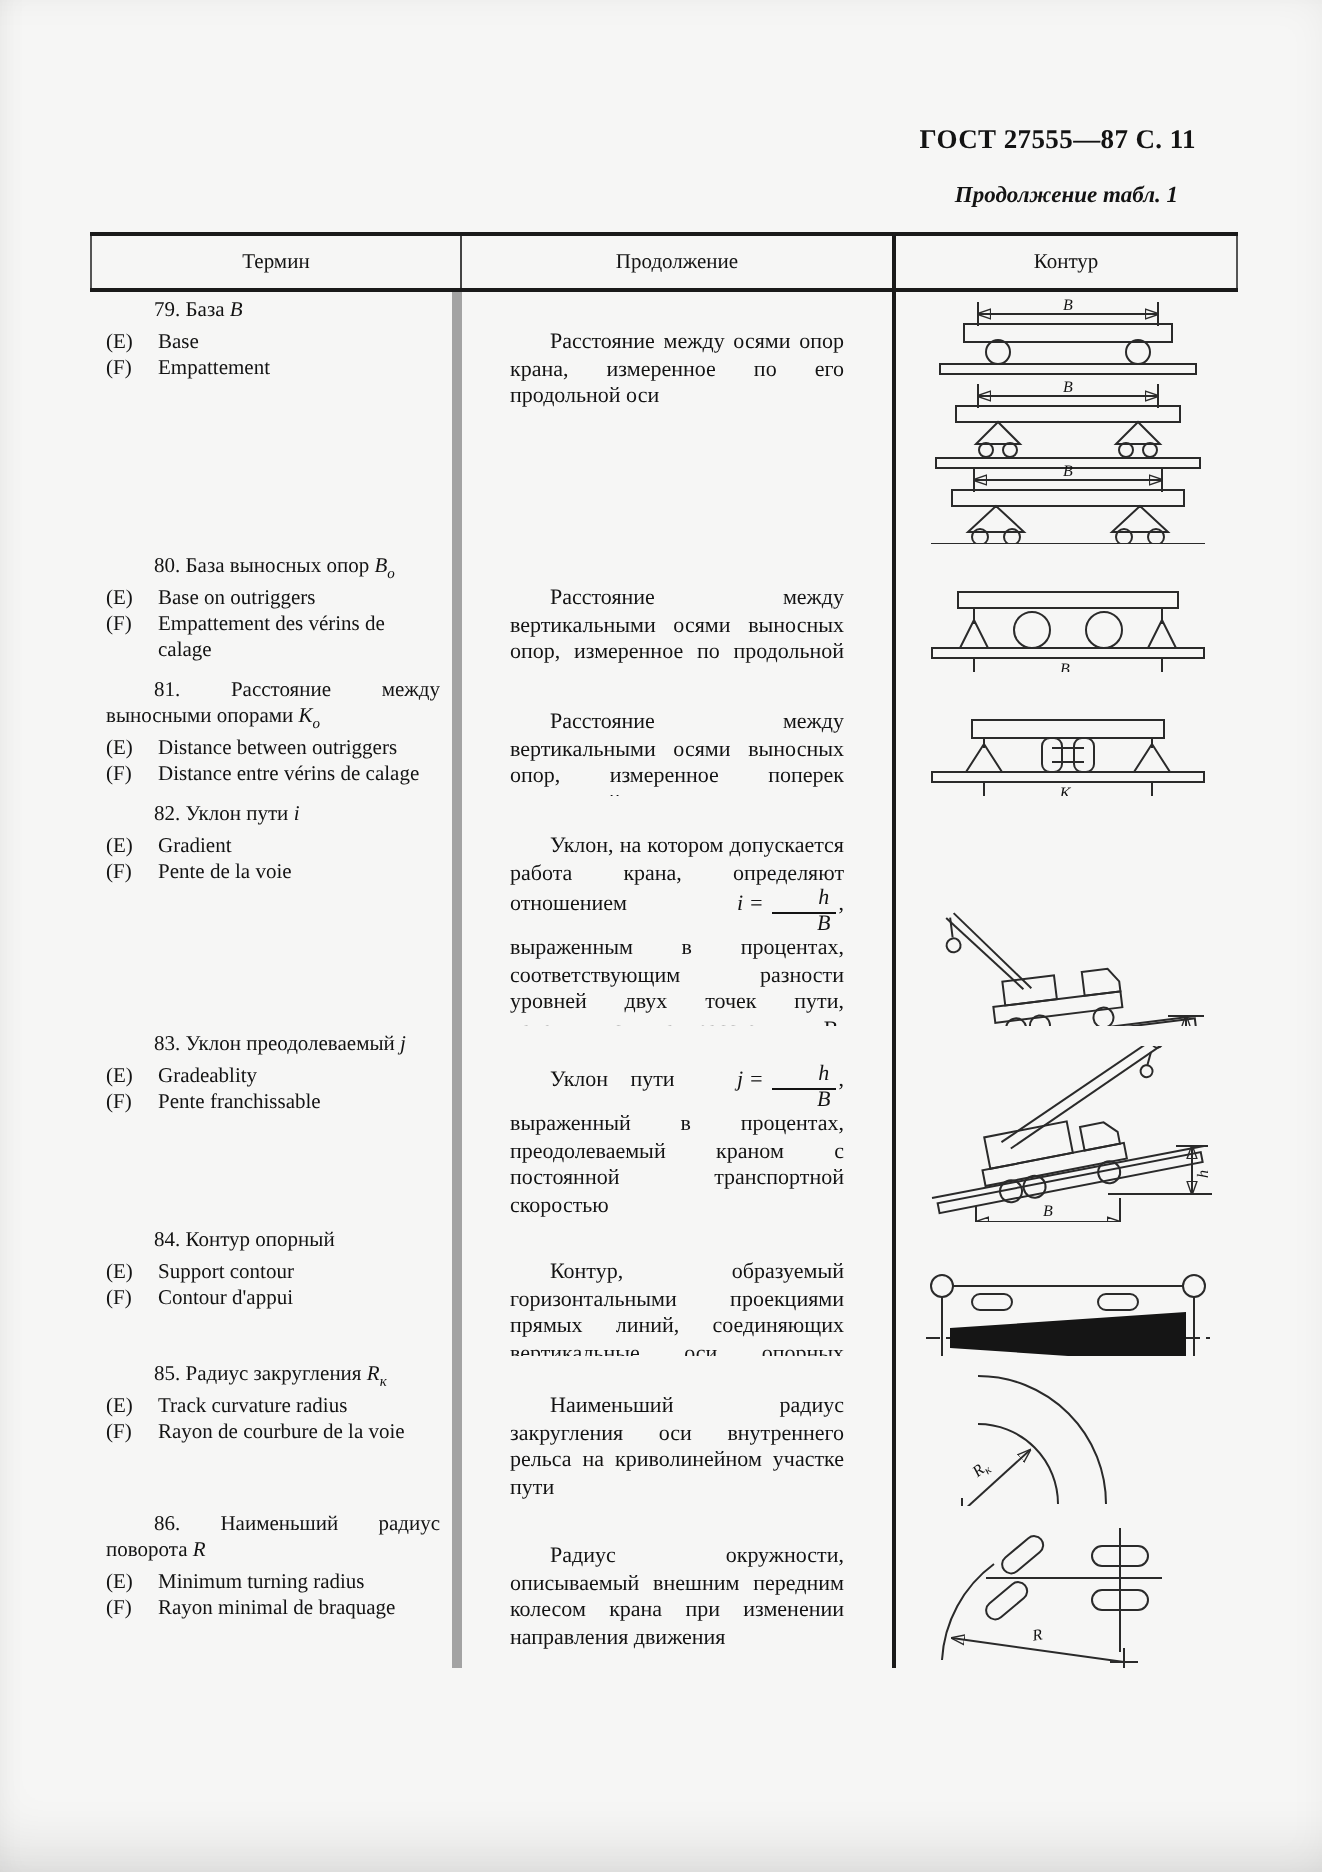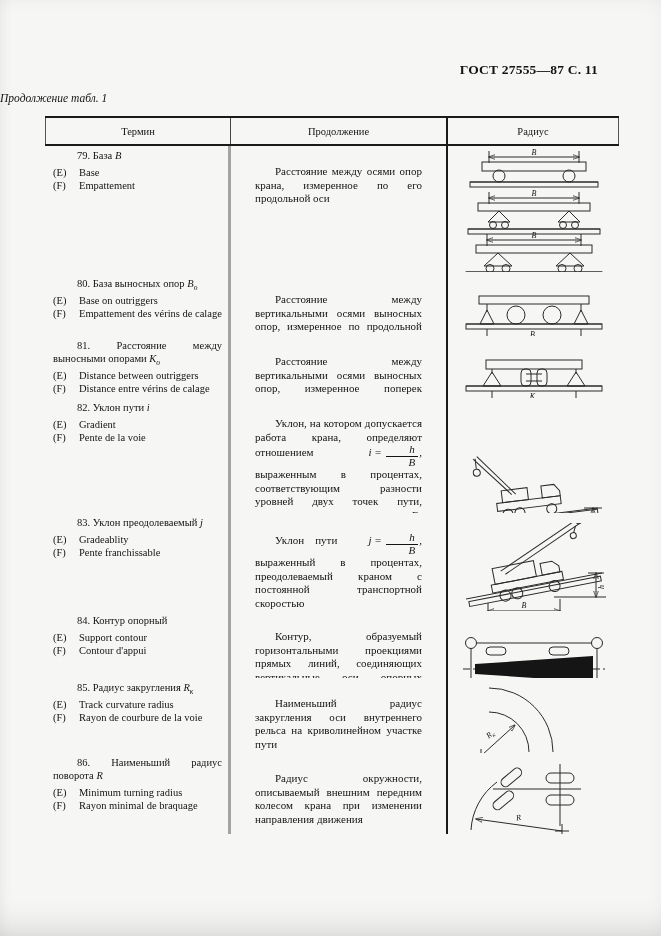--- a/index.html
+++ b/index.html
@@ -1,31 +1,31 @@
 <!DOCTYPE html>
 <html><head>
 <meta charset="utf-8">
 <title>ГОСТ 27555—87 С. 11</title>
 <style>
   html,body{margin:0;padding:0;}
   body{width:661px;height:936px;background:#e9e9e7;font-family:"Liberation Serif","DejaVu Serif",serif;color:#131313;}
   .page{position:relative;width:661px;height:936px;background:#f6f6f5;overflow:hidden;
         box-shadow:inset -20px 0 26px -10px rgba(0,0,0,.10), inset 0 -24px 28px -12px rgba(0,0,0,.09), inset 8px 0 14px -8px rgba(0,0,0,.05);padding-left:20px;}
   .doc-header{position:absolute;top:62px;left:0;right:83px;text-align:right;font-weight:bold;font-size:13.5px;letter-spacing:.2px;}
-  .continuation{position:absolute;top:92px;left:0;right:65px;text-align:left;font-style:italic;font-size:11.5px;}
+  .continuation{position:absolute;top:92px;left:0;right:92px;text-align:right;font-style:italic;font-size:11.5px;font-weight:bold;}
   .gtable{position:absolute;left:45px;top:116px;width:574px;height:714px;}
   .thead{display:grid;grid-template-columns:186px 217px 171px;height:26px;
          border-top:2px solid #1a1a1a;border-bottom:2.5px solid #1a1a1a;}
   .thead .hc{display:flex;align-items:center;justify-content:center;font-size:10.5px;}
   .hc1{border-left:1px solid #555;border-right:1px solid #444;}
   .hc2{border-right:2.5px solid #1a1a1a;}
   .hc3{border-right:1px solid #555;}
   .tbody{display:block;}
   .trow{display:grid;grid-template-columns:186px 217px 171px;overflow:hidden;}
-  .term-cell{border-right:3px solid #a3a3a3;padding:3px 6px 0 8px;font-size:10.5px;line-height:13px;}
+  .term-cell{border-right:5px solid #a3a3a3;padding:3px 6px 0 8px;font-size:10.5px;line-height:13px;}
   .def-cell{border-right:2.5px solid #1a1a1a;padding:3px 8px 0 8px;font-size:11px;line-height:13.5px;text-align:justify;}
   .schem-cell{display:flex;align-items:center;justify-content:center;padding:2px 0;}
   .tline{margin:0;text-indent:24px;text-align:justify;}
   .tvar{font-style:italic;}
   sub{font-size:7.5px;font-style:italic;}
   .ef{display:flex;margin:0;}
   .ef .lb{width:26px;flex:none;}
   .def{margin:16px;text-indent:20px;}
   .formula{display:inline-block;font-style:italic;white-space:nowrap;}
   .frac{display:inline-block;vertical-align:-0.85em;text-align:center;line-height:1.05;margin:0 1px;}
@@ -43,21 +43,21 @@
 
 <div class="page">
 
   <div class="doc-header">ГОСТ 27555—87 С. 11</div>
   <div class="continuation">Продолжение табл. 1</div>
 
   <div class="gtable">
     <div class="thead">
       <div class="hc hc1">Термин</div>
       <div class="hc hc2">Продолжение</div>
-      <div class="hc hc3">Радиус</div>
+      <div class="hc hc3">Контур</div>
     </div>
 
     <div class="tbody">
 
       <div class="trow" style="height:128px">
         <div class="term-cell">
           <p class="tline"><span>79.</span> <span>База</span> <i class="tvar">В</i><sub></sub></p>
           <p class="ef">
               <span class="lb">(E)</span>
               <span>Base</span>

